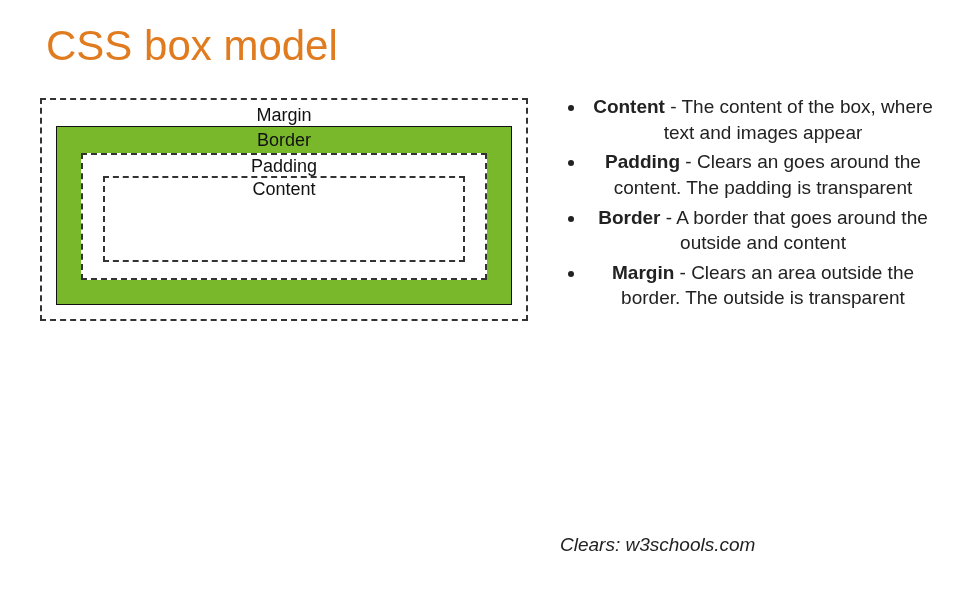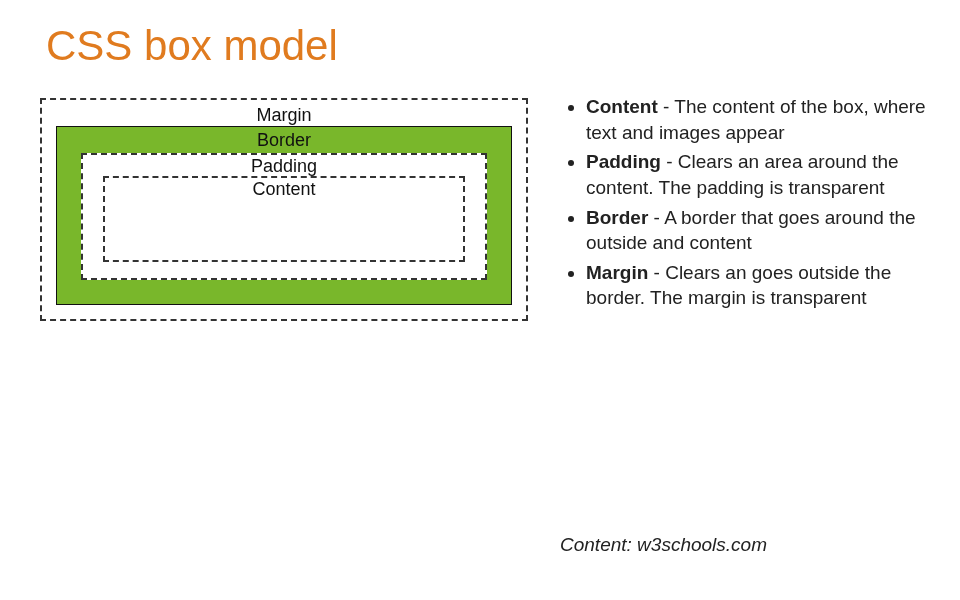--- a/index.html
+++ b/index.html
@@ -64,20 +64,21 @@
   .definitions ul {
     margin: 0;
     padding-left: 26px;
     list-style: disc;
   }
   .definitions li {
     font-size: 19px;
     line-height: 1.35;
     color: #222;
     margin-bottom: 4px;
+    text-align: center;
   }
   .definitions li .term { font-weight: 700; }
   .source {
     position: absolute;
     left: 560px;
     top: 534px;
     font-size: 19px;
     font-style: italic;
     color: #222;
   }
@@ -101,24 +102,24 @@
     </div>
   </div>
 </div>
 
 <div class="definitions">
   <ul>
     <li>
       <span class="term">Content</span><span> - The content of the box, where text and images appear</span>
     </li>
     <li>
-      <span class="term">Padding</span><span> - Clears an area around the content. The padding is transparent</span>
+      <span class="term">Padding</span><span> - Clears an goes around the content. The padding is transparent</span>
     </li>
     <li>
       <span class="term">Border</span><span> - A border that goes around the outside and content</span>
     </li>
     <li>
-      <span class="term">Margin</span><span> - Clears an goes outside the border. The margin is transparent</span>
+      <span class="term">Margin</span><span> - Clears an area outside the border. The outside is transparent</span>
     </li>
   </ul>
 </div>
 
-<div class="source">Content: w3schools.com</div>
+<div class="source">Clears: w3schools.com</div>
 
 </body></html>

